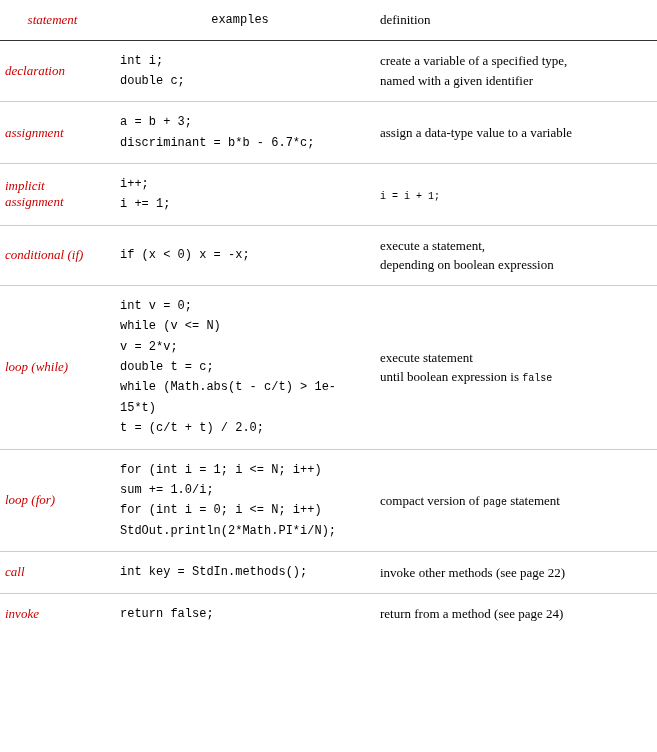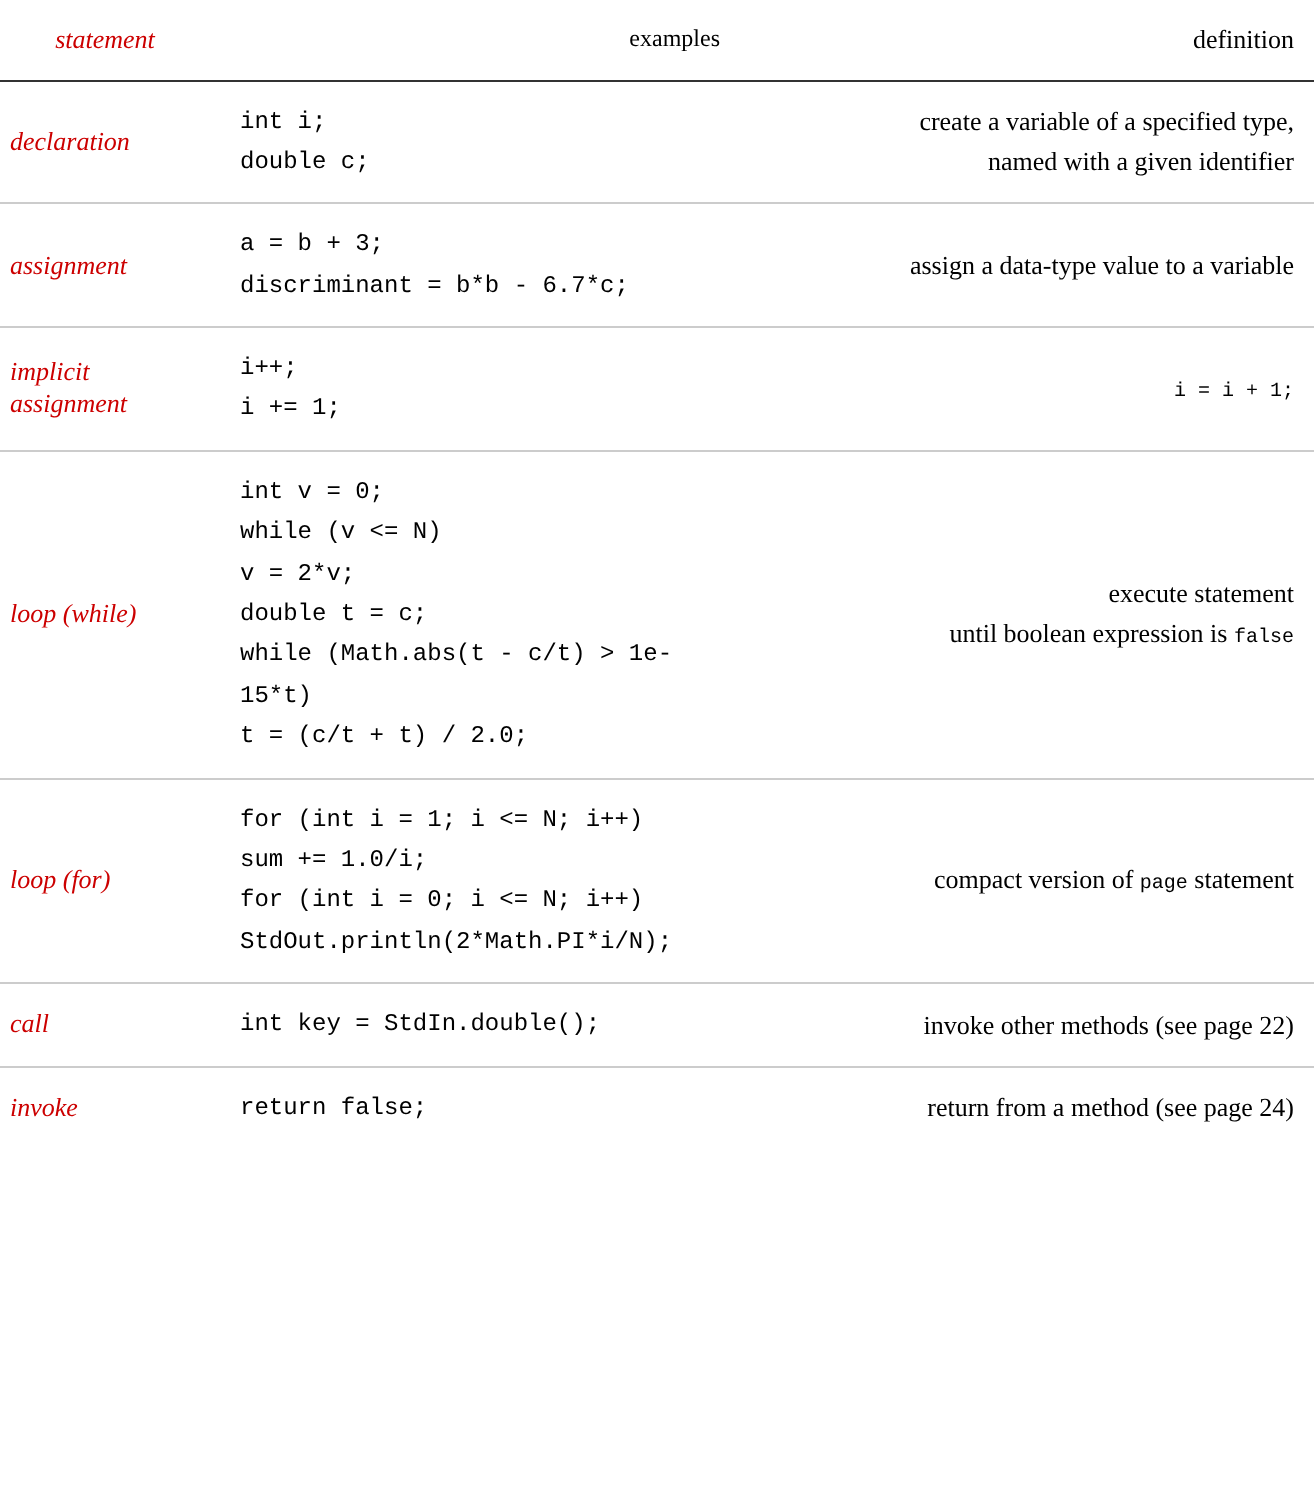--- a/index.html
+++ b/index.html
@@ -21,22 +21,22 @@
     thead tr {
       border-bottom: 1.5px solid #333;
     }
     thead th {
       padding: 8px 10px 6px;
       font-weight: normal;
       font-size: 13px;
       color: #000;
     }
     thead th.col-statement { text-align: center; width: 110px; }
-    thead th.col-examples { text-align: right; width: 260px; font-family: Liberation Serif, serif; }
-    thead th.col-definition { text-align: right; }
+    thead th.col-examples { text-align: center; width: 260px; }
+    thead th.col-definition { text-align: left; }
 
     tbody tr {
       border-bottom: 1px solid #ccc;
       vertical-align: middle;
     }
     tbody tr:last-child {
       border-bottom: none;
     }
 
     .col-statement {
@@ -51,21 +51,21 @@
       width: 250px;
       padding: 10px 10px;
       vertical-align: middle;
       font-family: 'Courier New', Courier, monospace;
       font-size: 12px;
       color: #000;
     }
     .col-definition {
       padding: 10px 10px;
       vertical-align: middle;
-      text-align: right;
+      text-align: left;
       font-size: 13px;
       line-height: 1.5;
     }
     .mono-inline {
       font-family: 'Courier New', Courier, monospace;
       font-size: 10px;
     }
     .italic-red {
       font-style: italic;
       color: #cc0000;
@@ -109,20 +109,27 @@
         </tr>
         <tr>
           <td class="col-statement"><span class="italic-red"><div>implicit</div><div>assignment</div></span></td>
           <td class="col-examples">
             <div class="code-block">i++;</div>
             <div class="code-block">i += 1;</div>
           </td>
           <td class="col-definition"><span class="def-text"><span class="mono-inline">i = i + 1;</span></span></td>
         </tr>
         <tr>
+          <td class="col-statement"><span class="italic-red"><div>conditional (if)</div></span></td>
+          <td class="col-examples">
+            <div class="code-block">if (x &lt; 0) x = -x;</div>
+          </td>
+          <td class="col-definition"><span class="def-text">execute a statement,<br>depending on boolean expression</span></td>
+        </tr>
+        <tr>
           <td class="col-statement"><span class="italic-red"><div>loop (while)</div></span></td>
           <td class="col-examples">
             <div class="code-block">int v = 0;</div>
             <div class="code-block">while (v &lt;= N)</div>
             <div class="code-block">    v = 2*v;</div>
             <div class="code-block">double t = c;</div>
             <div class="code-block">while (Math.abs(t - c/t) &gt; 1e-15*t)</div>
             <div class="code-block">    t = (c/t + t) / 2.0;</div>
           </td>
           <td class="col-definition"><span class="def-text">execute statement<br>until boolean expression is <span class="mono-inline">false</span></span></td>
@@ -133,21 +140,21 @@
             <div class="code-block">for (int i = 1; i &lt;= N; i++)</div>
             <div class="code-block">    sum += 1.0/i;</div>
             <div class="code-block">for (int i = 0; i &lt;= N; i++)</div>
             <div class="code-block">    StdOut.println(2*Math.PI*i/N);</div>
           </td>
           <td class="col-definition"><span class="def-text">compact version of <span class="mono-inline">page</span> statement</span></td>
         </tr>
         <tr>
           <td class="col-statement"><span class="italic-red"><div>call</div></span></td>
           <td class="col-examples">
-            <div class="code-block">int key = StdIn.double();</div>
+            <div class="code-block">int key = StdIn.methods();</div>
           </td>
           <td class="col-definition"><span class="def-text">invoke other methods (see page 22)</span></td>
         </tr>
         <tr>
           <td class="col-statement"><span class="italic-red"><div>invoke</div></span></td>
           <td class="col-examples">
             <div class="code-block">return false;</div>
           </td>
           <td class="col-definition"><span class="def-text">return from a method (see page 24)</span></td>
         </tr>

